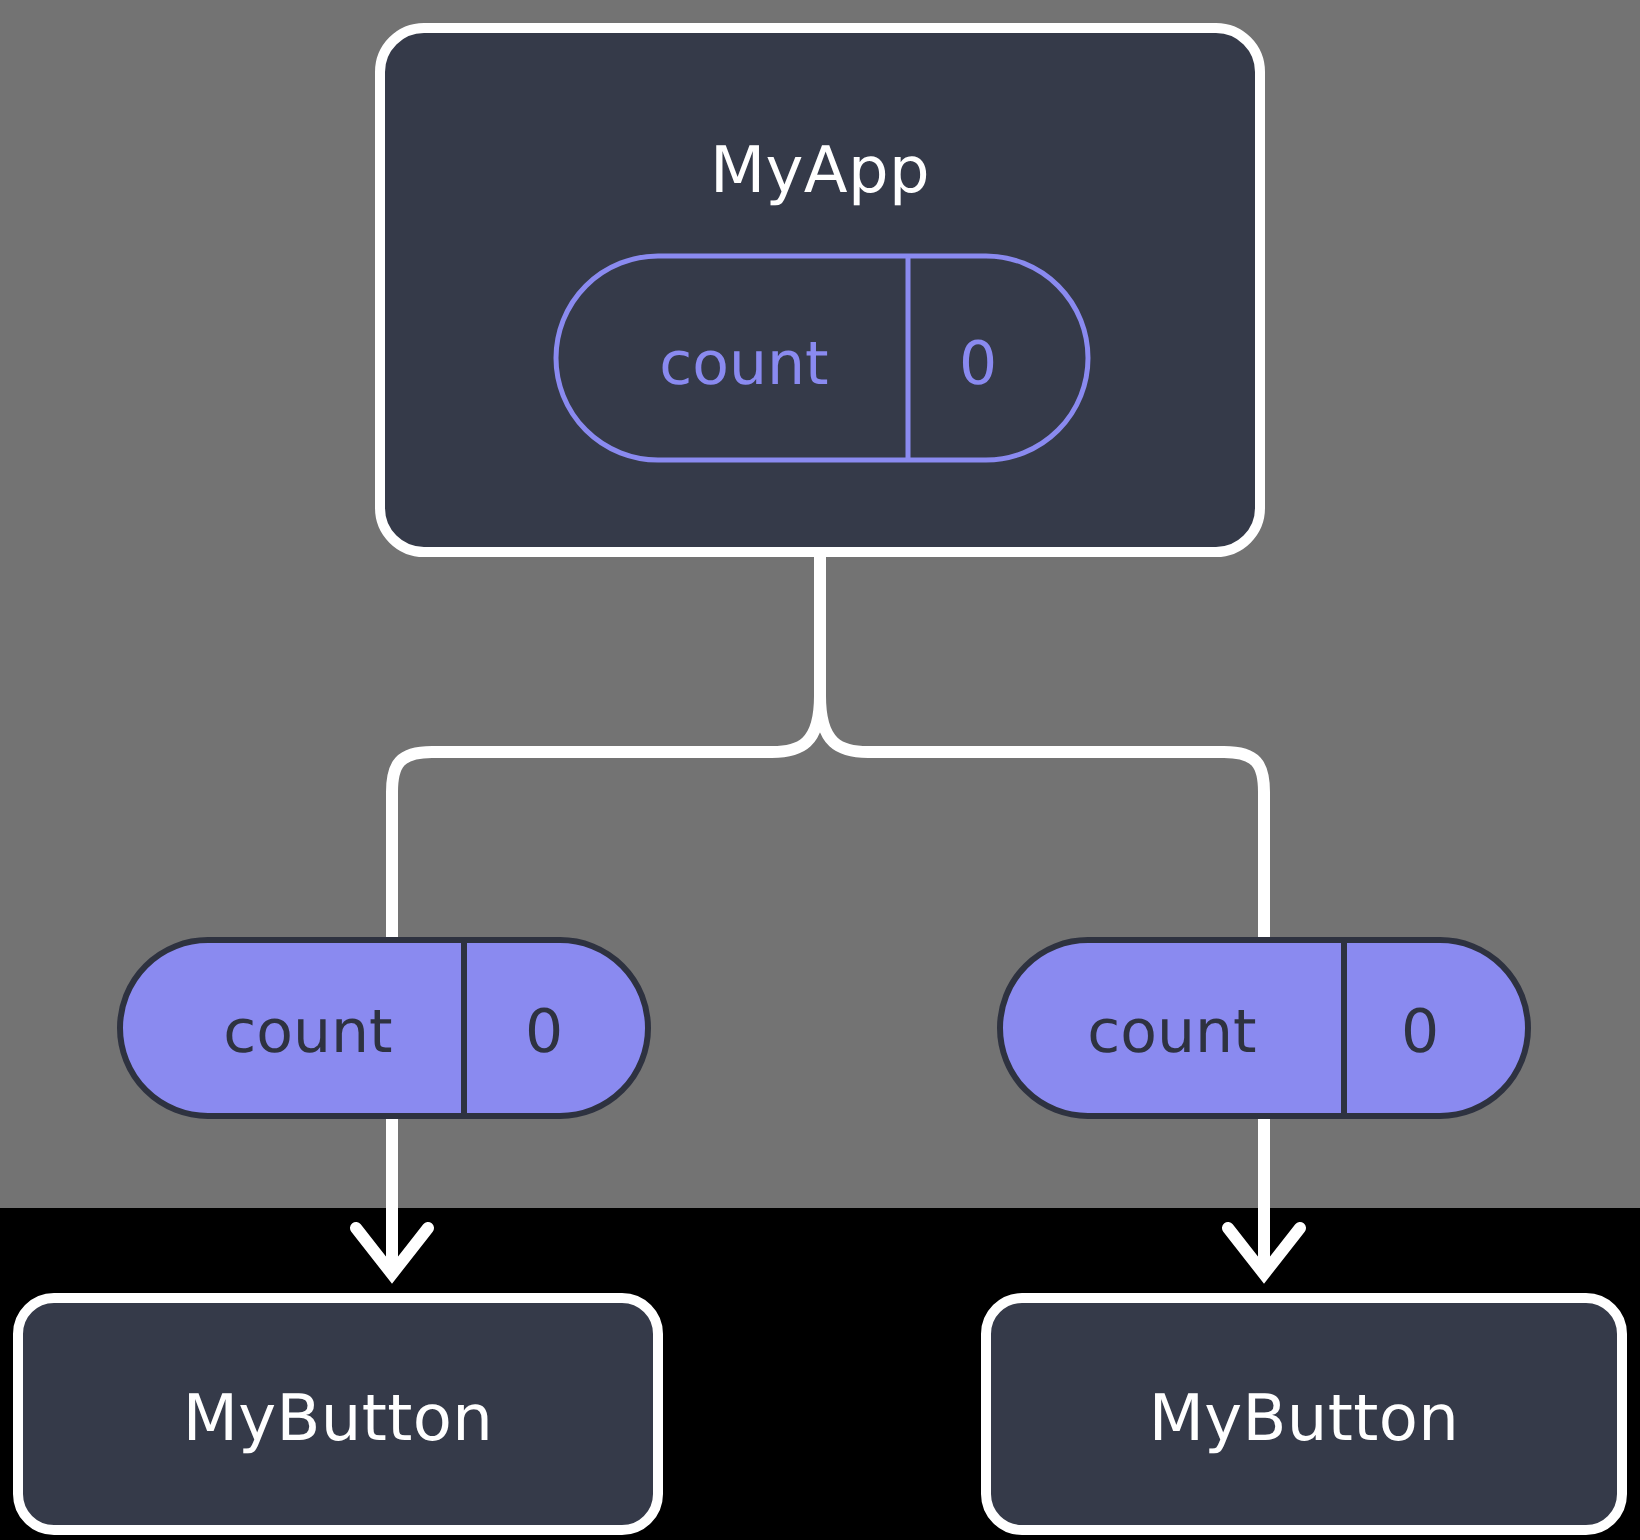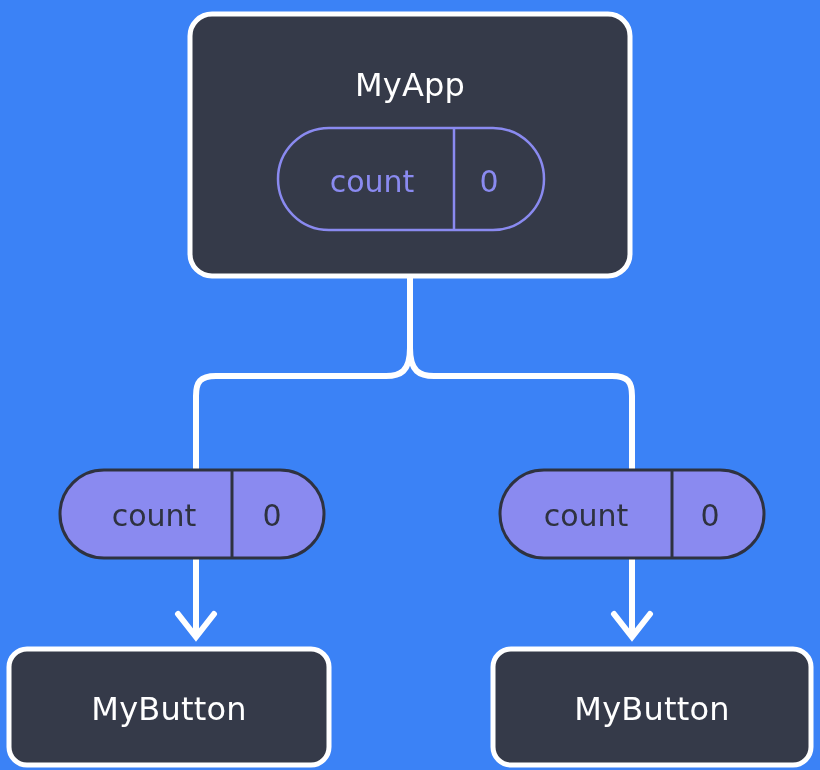--- a/index.html
+++ b/index.html
@@ -9,22 +9,22 @@
   }
   body {
     width: 820px;
     height: 770px;
     overflow: hidden;
     font-family: "DejaVu Sans", "Liberation Sans", sans-serif;
   }
   #stage {
     position: relative;
     width: 820px;
-    height: 770px;
-    background: #3b82f6;
+    height: 604px;
+    background: #737373;
   }
   #diagram-svg {
     position: absolute;
     left: 0;
     top: 0;
     width: 820px;
     height: 770px;
     display: block;
   }
   .node-title {

